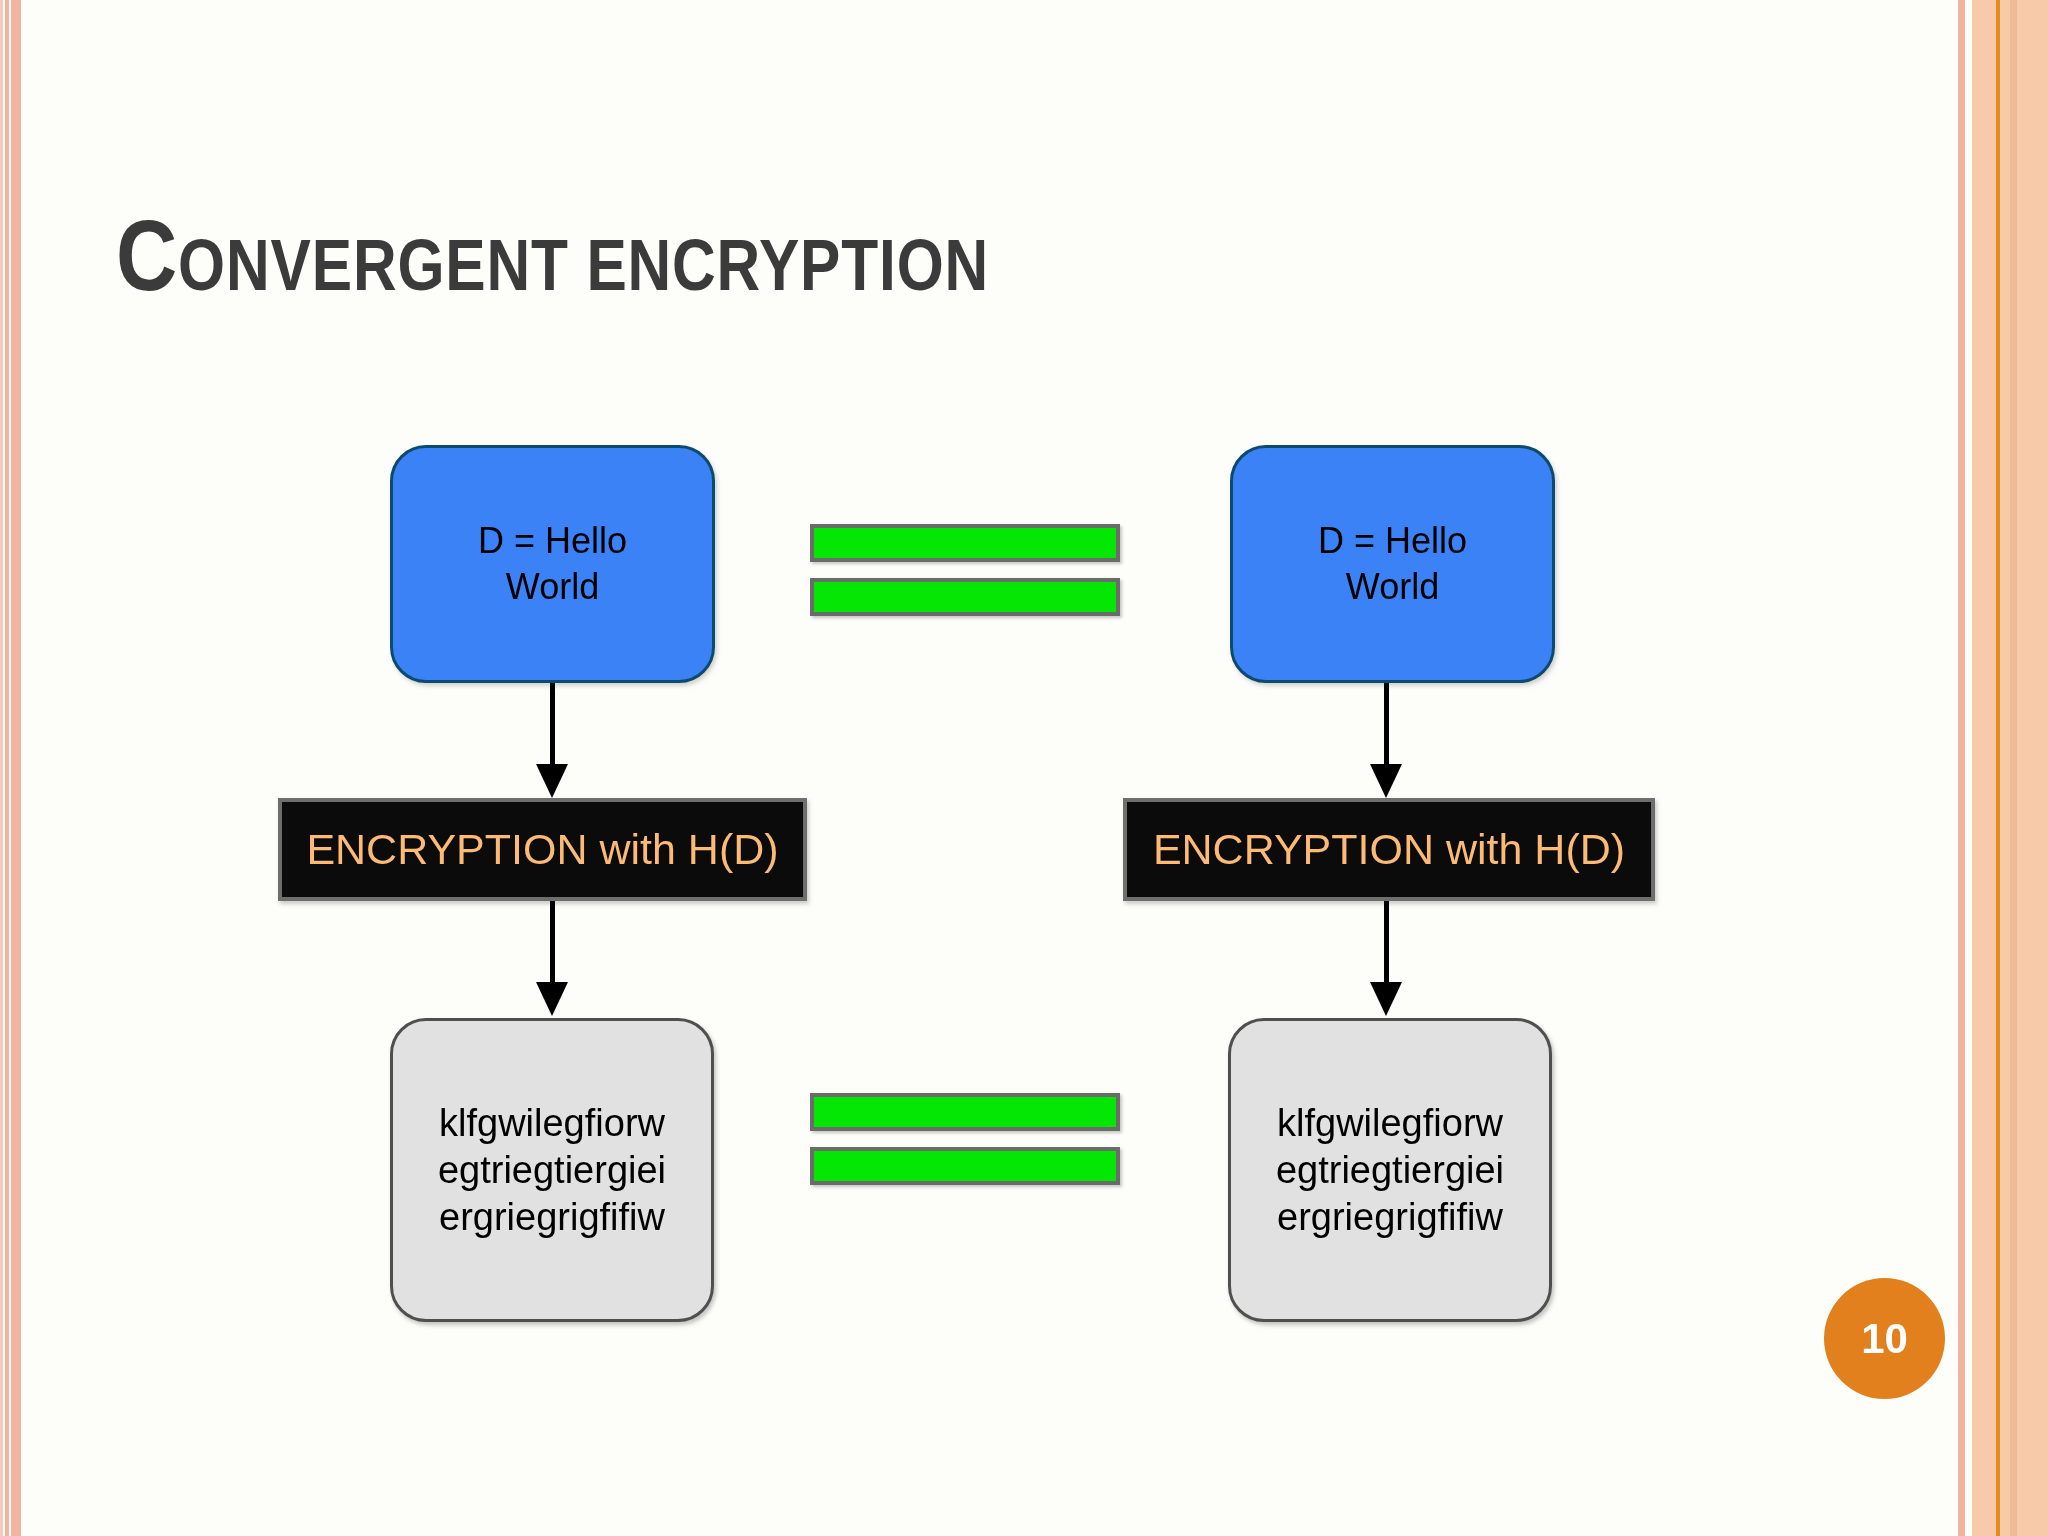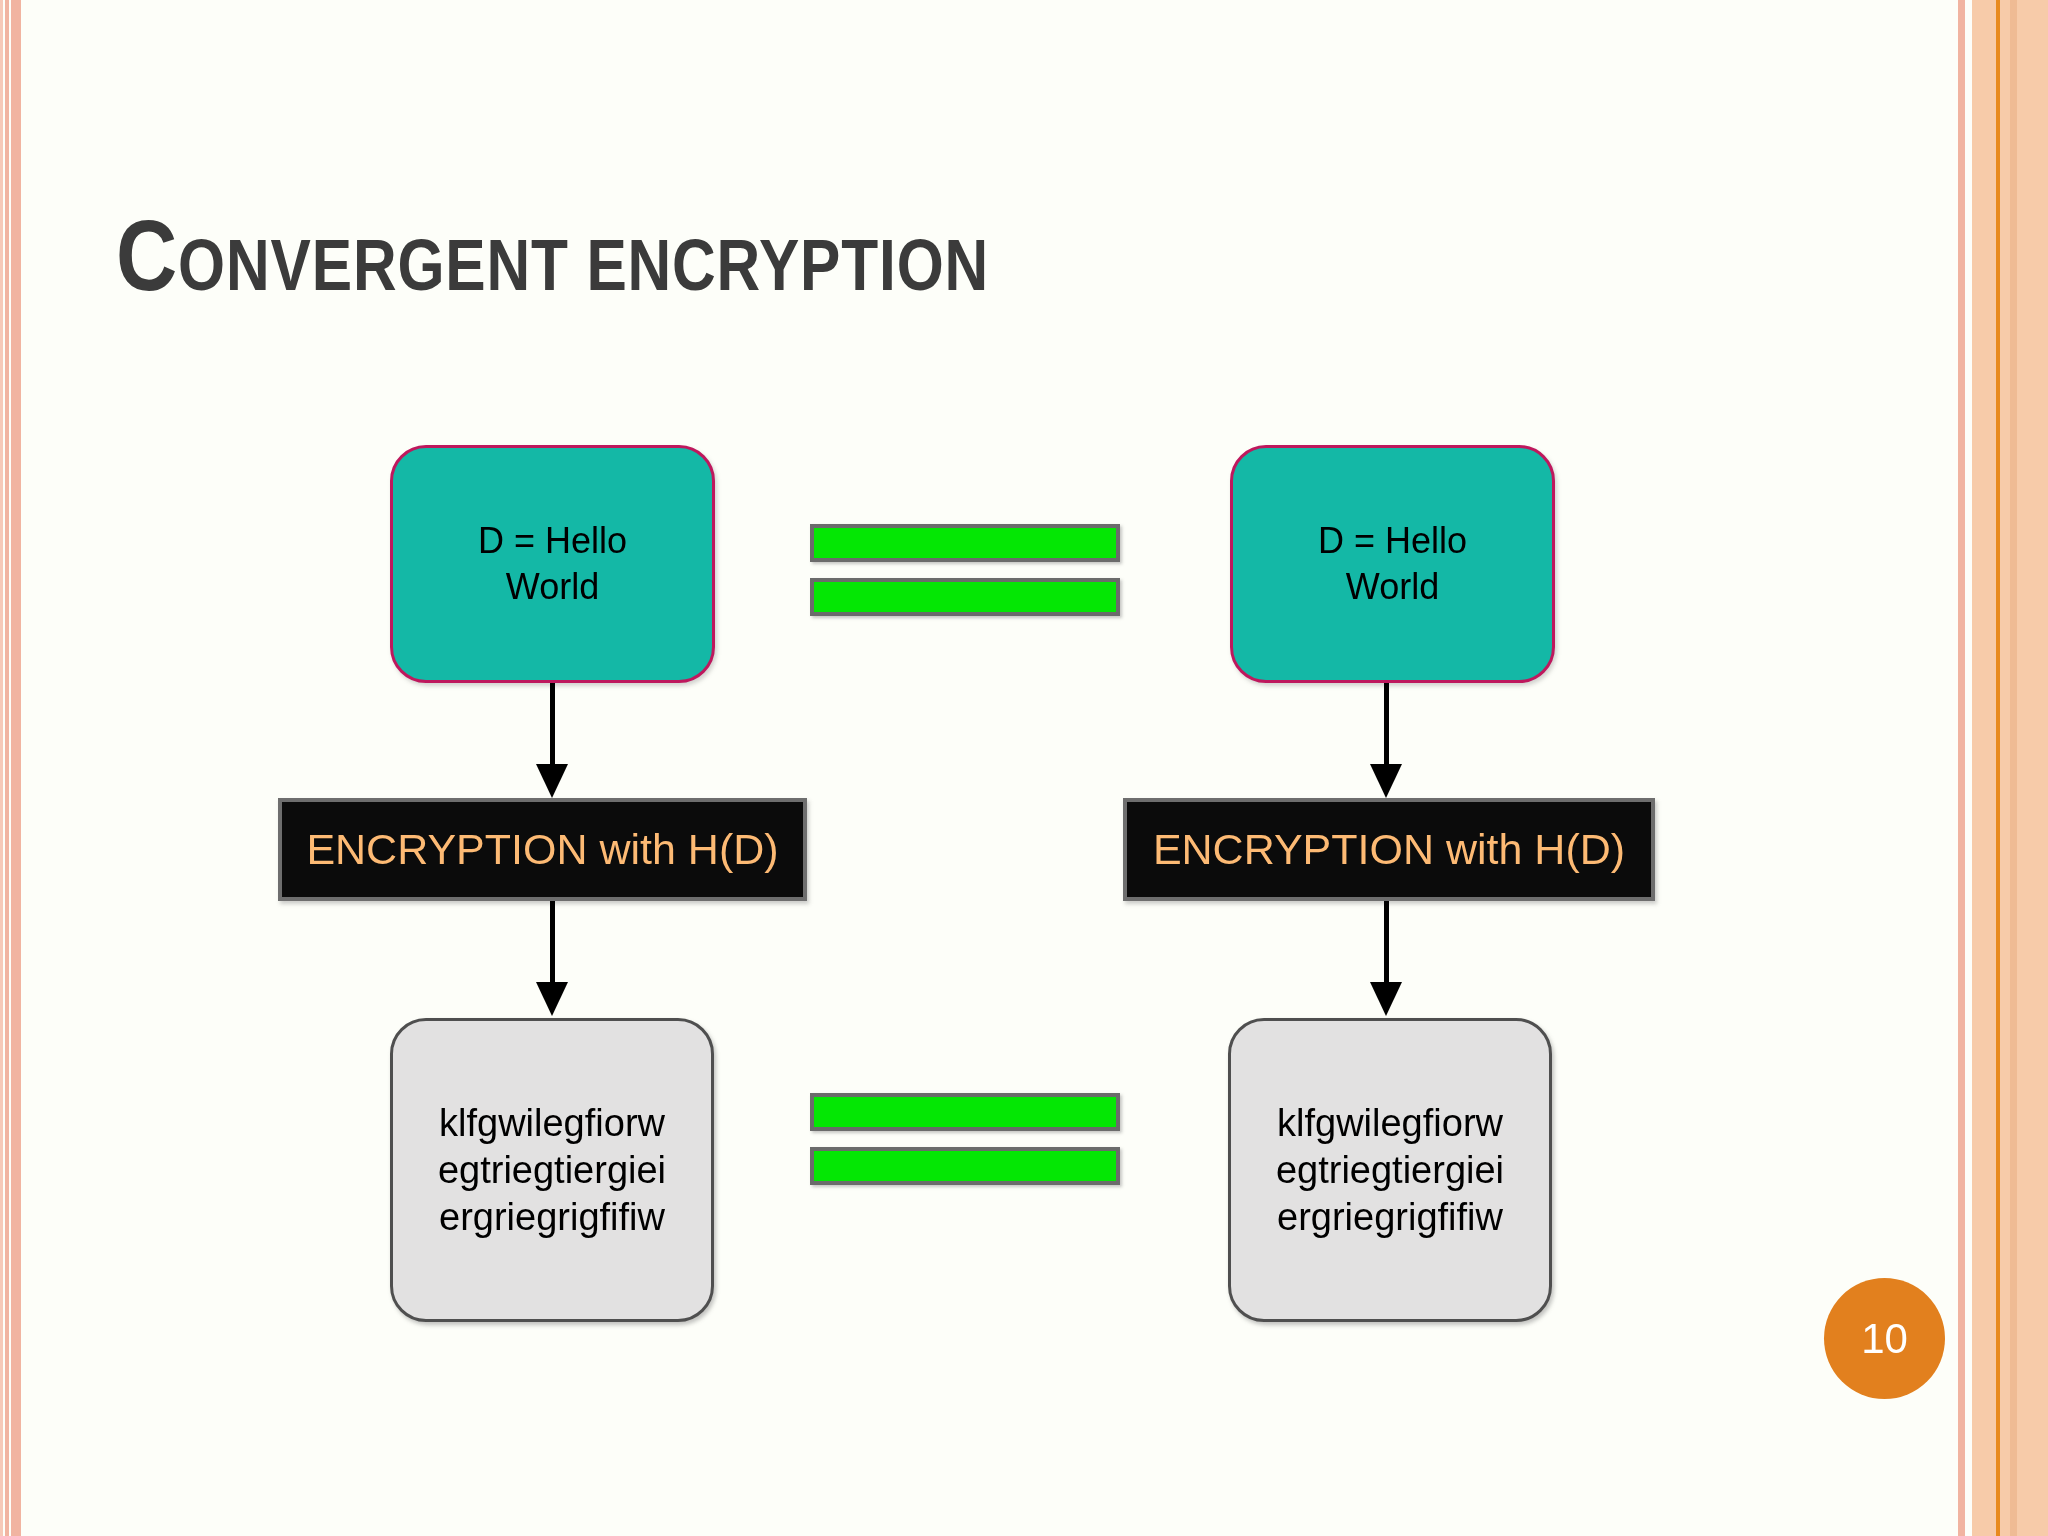--- a/index.html
+++ b/index.html
@@ -26,21 +26,21 @@
     color:#3b3b3b;font-weight:bold;white-space:nowrap;
     transform:scaleX(0.84);transform-origin:left bottom;
     letter-spacing:1px;line-height:1;
   }
   .title .big{font-size:101px;}
   .title .small{font-size:72px;}
 
   
   .plain-box{
     width:325px;height:238px;top:445px;
-    background:#14b8a6;border:3px solid #be185d;border-radius:36px;
+    background:#3b82f6;border:3px solid #0c4a6e;border-radius:36px;
     box-sizing:border-box;
     display:flex;flex-direction:column;align-items:center;justify-content:center;
     color:#000;font-size:36px;line-height:46px;text-align:center;
     box-shadow:2px 3px 4px rgba(130,130,130,.35);
   }
   .enc-box{
     height:103px;top:798px;
     background:#0b0b0b;border:4px solid #6e6e6e;
     box-sizing:border-box;
     display:flex;align-items:center;justify-content:center;
@@ -75,21 +75,21 @@
     width:0;height:0;flex:0 0 auto;
     border-left:16px solid transparent;border-right:16px solid transparent;
     border-top:34px solid #000;
   }
 
   
   .page-badge{
     left:1824px;top:1278px;width:121px;height:121px;border-radius:50%;
     background:#e2801e;
     display:flex;align-items:center;justify-content:center;
-    color:#fff;font-size:42px;font-weight:normal;
+    color:#fff;font-size:42px;font-weight:bold;
   }
 </style>
 </head>
 <body>
 
 <div class="stripe l1"></div>
 <div class="stripe l2"></div>
 <div class="stripe l3"></div>
 
 <div class="stripe r1"></div>

